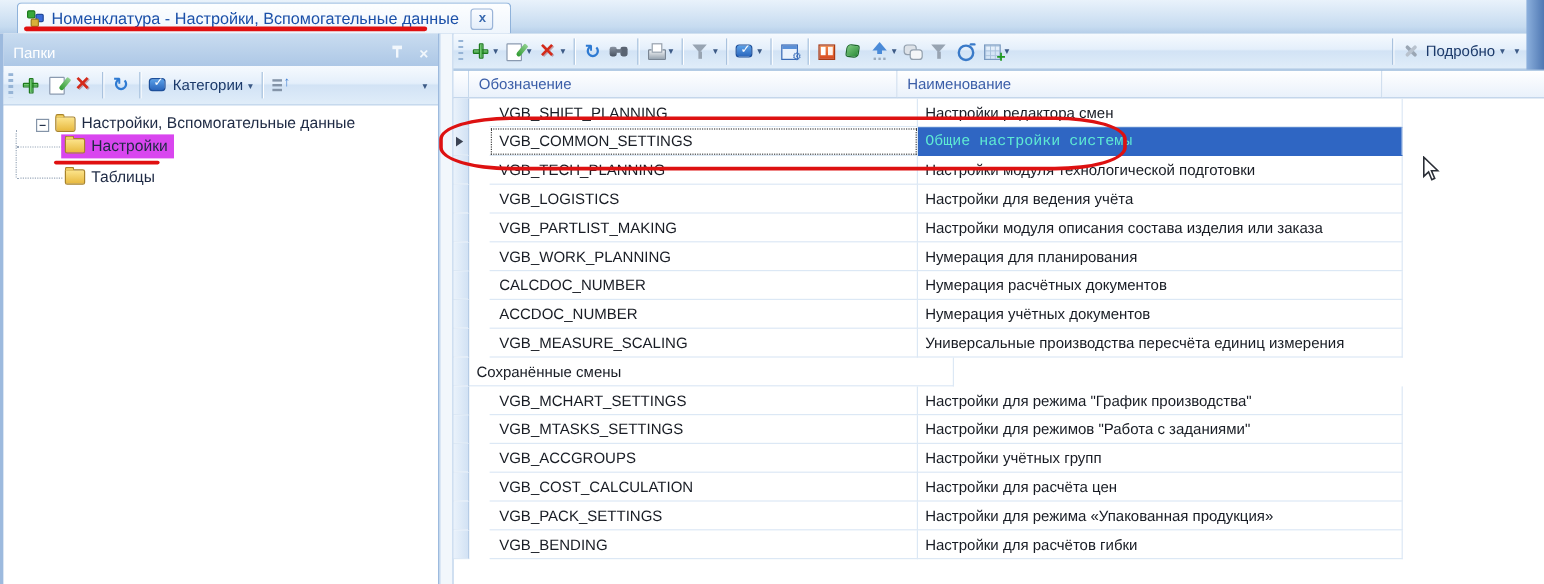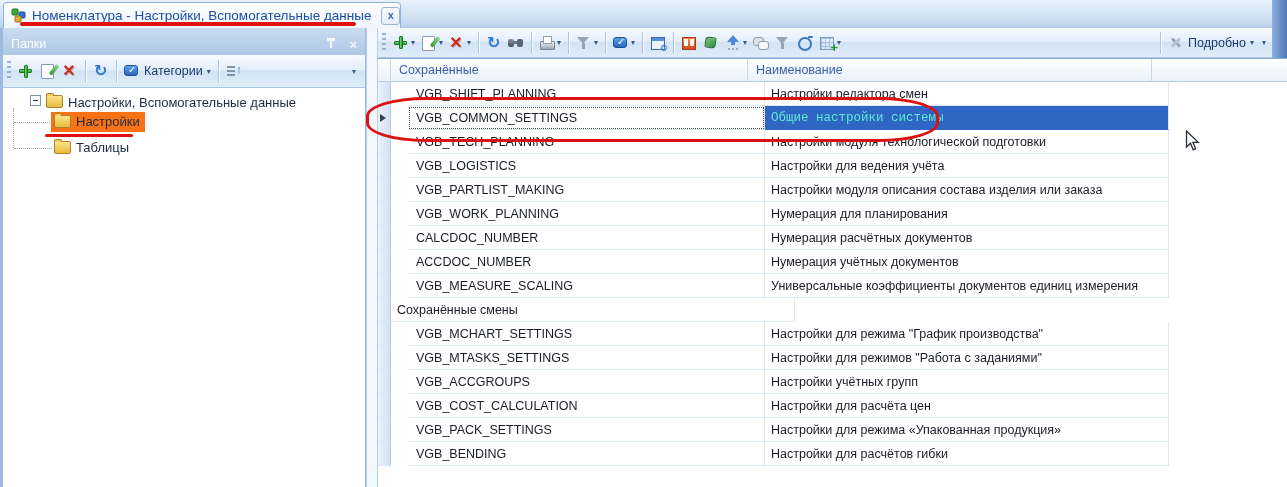--- a/index.html
+++ b/index.html
@@ -2,22 +2,22 @@
 <html><head>
 <meta charset="utf-8">
 <style>
   html,body{margin:0;padding:0;width:1287px;height:487px;overflow:hidden;
     font-family:"Liberation Sans","DejaVu Sans",sans-serif;background:#fff;}
   .app{position:absolute;left:0;top:0;width:1287px;height:487px;background:#fff;}
 
   
   .tabstrip{position:absolute;left:0;top:0;width:1287px;height:28px;
     background:linear-gradient(180deg,#e9f2fb,#c6dbf0 80%,#b4cde8);border-bottom:1px solid #8fb2da;}
-  .tab{position:absolute;left:3px;top:2px;height:25px;display:flex;align-items:center;gap:6px;
-    padding:0 0 0 7px;background:linear-gradient(180deg,#fdfeff,#eef5fc);
+  .tab{position:absolute;left:14px;top:2px;height:25px;display:flex;align-items:center;gap:6px;
+    padding:0 14px 0 7px;background:linear-gradient(180deg,#fdfeff,#eef5fc);
     border:1px solid #8fb2da;border-bottom:none;border-radius:4px 4px 0 0;justify-content:space-between;}
   .tab-title{font-size:13.5px;color:#1a4fa8;white-space:nowrap;}
   .tab-close{width:17px;height:16px;display:flex;align-items:center;justify-content:center;
     border:1px solid #9ab4d8;border-radius:3px;background:linear-gradient(#fafcff,#e4eefa);
     color:#3a6ab0;font-size:11px;font-weight:bold;line-height:1;margin-left:4px;cursor:default;}
   .edge-dark{position:absolute;right:0;top:0;width:15px;height:58px;
     background:linear-gradient(90deg,#8cb0dd,#4e77b2);z-index:30;}
 
   
   .annot{position:absolute;z-index:50;pointer-events:none;}
@@ -108,29 +108,29 @@
   .ic-fan::before{content:"";position:absolute;left:2px;top:6.5px;width:12px;height:3px;
     background:#9aa6b4;border-radius:2px;transform:rotate(45deg);}
   .ic-fan::after{content:"";position:absolute;left:2px;top:6.5px;width:12px;height:3px;
     background:#b8c2ce;border-radius:2px;transform:rotate(-45deg);}
   .ic-sort::before{content:"";position:absolute;left:1px;top:3px;width:8px;height:2px;background:#8494a8;
     box-shadow:0 4px 0 #8494a8,0 8px 0 #8494a8;}
   .ic-sort::after{content:"↑";position:absolute;right:0;top:0;color:#3a7ad0;font-size:11px;font-weight:bold;}
 
   
   .tree{position:absolute;left:0;top:60px;right:0;bottom:0;background:#fff;font-size:13px;color:#1e2a44;}
-  .troot{position:absolute;left:4px;top:7px;display:flex;align-items:flex-start;gap:5px;padding-left:23px;}
+  .troot{position:absolute;left:4px;top:7px;display:flex;align-items:flex-end;gap:5px;padding-left:23px;}
   .expander{width:9px;height:9px;background:#fff;border:1px solid #8494a8;position:relative;}
   .expander::before{content:"";position:absolute;left:2px;top:3.5px;width:5px;height:1px;background:#24324a;}
   .folder{width:15px;height:11px;position:relative;background:linear-gradient(#fce48c,#e8b93e);
     border:1px solid #a8832a;border-radius:1px 2px 2px 2px;}
   .folder::before{content:"";position:absolute;left:-1px;top:-3px;width:6px;height:2px;
     background:#f2cf5e;border:1px solid #a8832a;border-bottom:none;border-radius:2px 2px 0 0;}
   .titem{position:absolute;left:48px;display:flex;align-items:center;gap:5px;padding:2px 5px 3px 3px;}
-  .titem.tsel{background:#f97316;}
+  .titem.tsel{background:#d946ef;}
   .titem:nth-of-type(1){top:24px;}
   .titem:nth-of-type(2){top:50px;}
   .tline-v{position:absolute;left:10px;top:20px;width:1px;height:40px;border-left:1px dotted #9aa8ba;}
   .tline-h{position:absolute;left:11px;width:38px;height:1px;border-top:1px dotted #9aa8ba;}
   .tline-h.h1{top:34px;} .tline-h.h2{top:60px;}
 
   
   .splitter{position:absolute;left:366px;top:28px;width:12px;height:459px;background:#f2f7fc;
     border-left:1px solid #b8d0ea;border-right:1px solid #b8d0ea;box-sizing:border-box;}
 
@@ -313,21 +313,21 @@
         <span class="drop">▾</span>
       </span>
       <span class="tbtn" style="margin-right:16px">
           <span class="drop">▾</span>
         </span>
     </div>
 
     <div class="grid">
       <div class="ghead">
         <div class="gh ind"></div>
-        <div class="gh c1">Сохранённые</div>
+        <div class="gh c1">Обозначение</div>
         <div class="gh c2">Наименование</div>
         <div class="gh rest"></div>
       </div>
       <div class="grows" id="grid-rows">
           <div class="grow">
             <div class="gind"></div>
             <div class="gc1">VGB_SHIFT_PLANNING</div>
             <div class="gc2">Настройки редактора смен</div>
             <div class="gcrest"></div>
           </div>
@@ -371,21 +371,21 @@
           </div>
           <div class="grow">
             <div class="gind"></div>
             <div class="gc1">ACCDOC_NUMBER</div>
             <div class="gc2">Нумерация учётных документов</div>
             <div class="gcrest"></div>
           </div>
           <div class="grow">
             <div class="gind"></div>
             <div class="gc1">VGB_MEASURE_SCALING</div>
-            <div class="gc2">Универсальные коэффициенты документов единиц измерения</div>
+            <div class="gc2">Универсальные производства пересчёта единиц измерения</div>
             <div class="gcrest"></div>
           </div>
           <div class="grow">
             <div class="gind"></div>
             <div class="gc2">Сохранённые смены</div>
             <div class="gcrest"></div>
           </div>
           <div class="grow">
             <div class="gind"></div>
             <div class="gc1">VGB_MCHART_SETTINGS</div>

